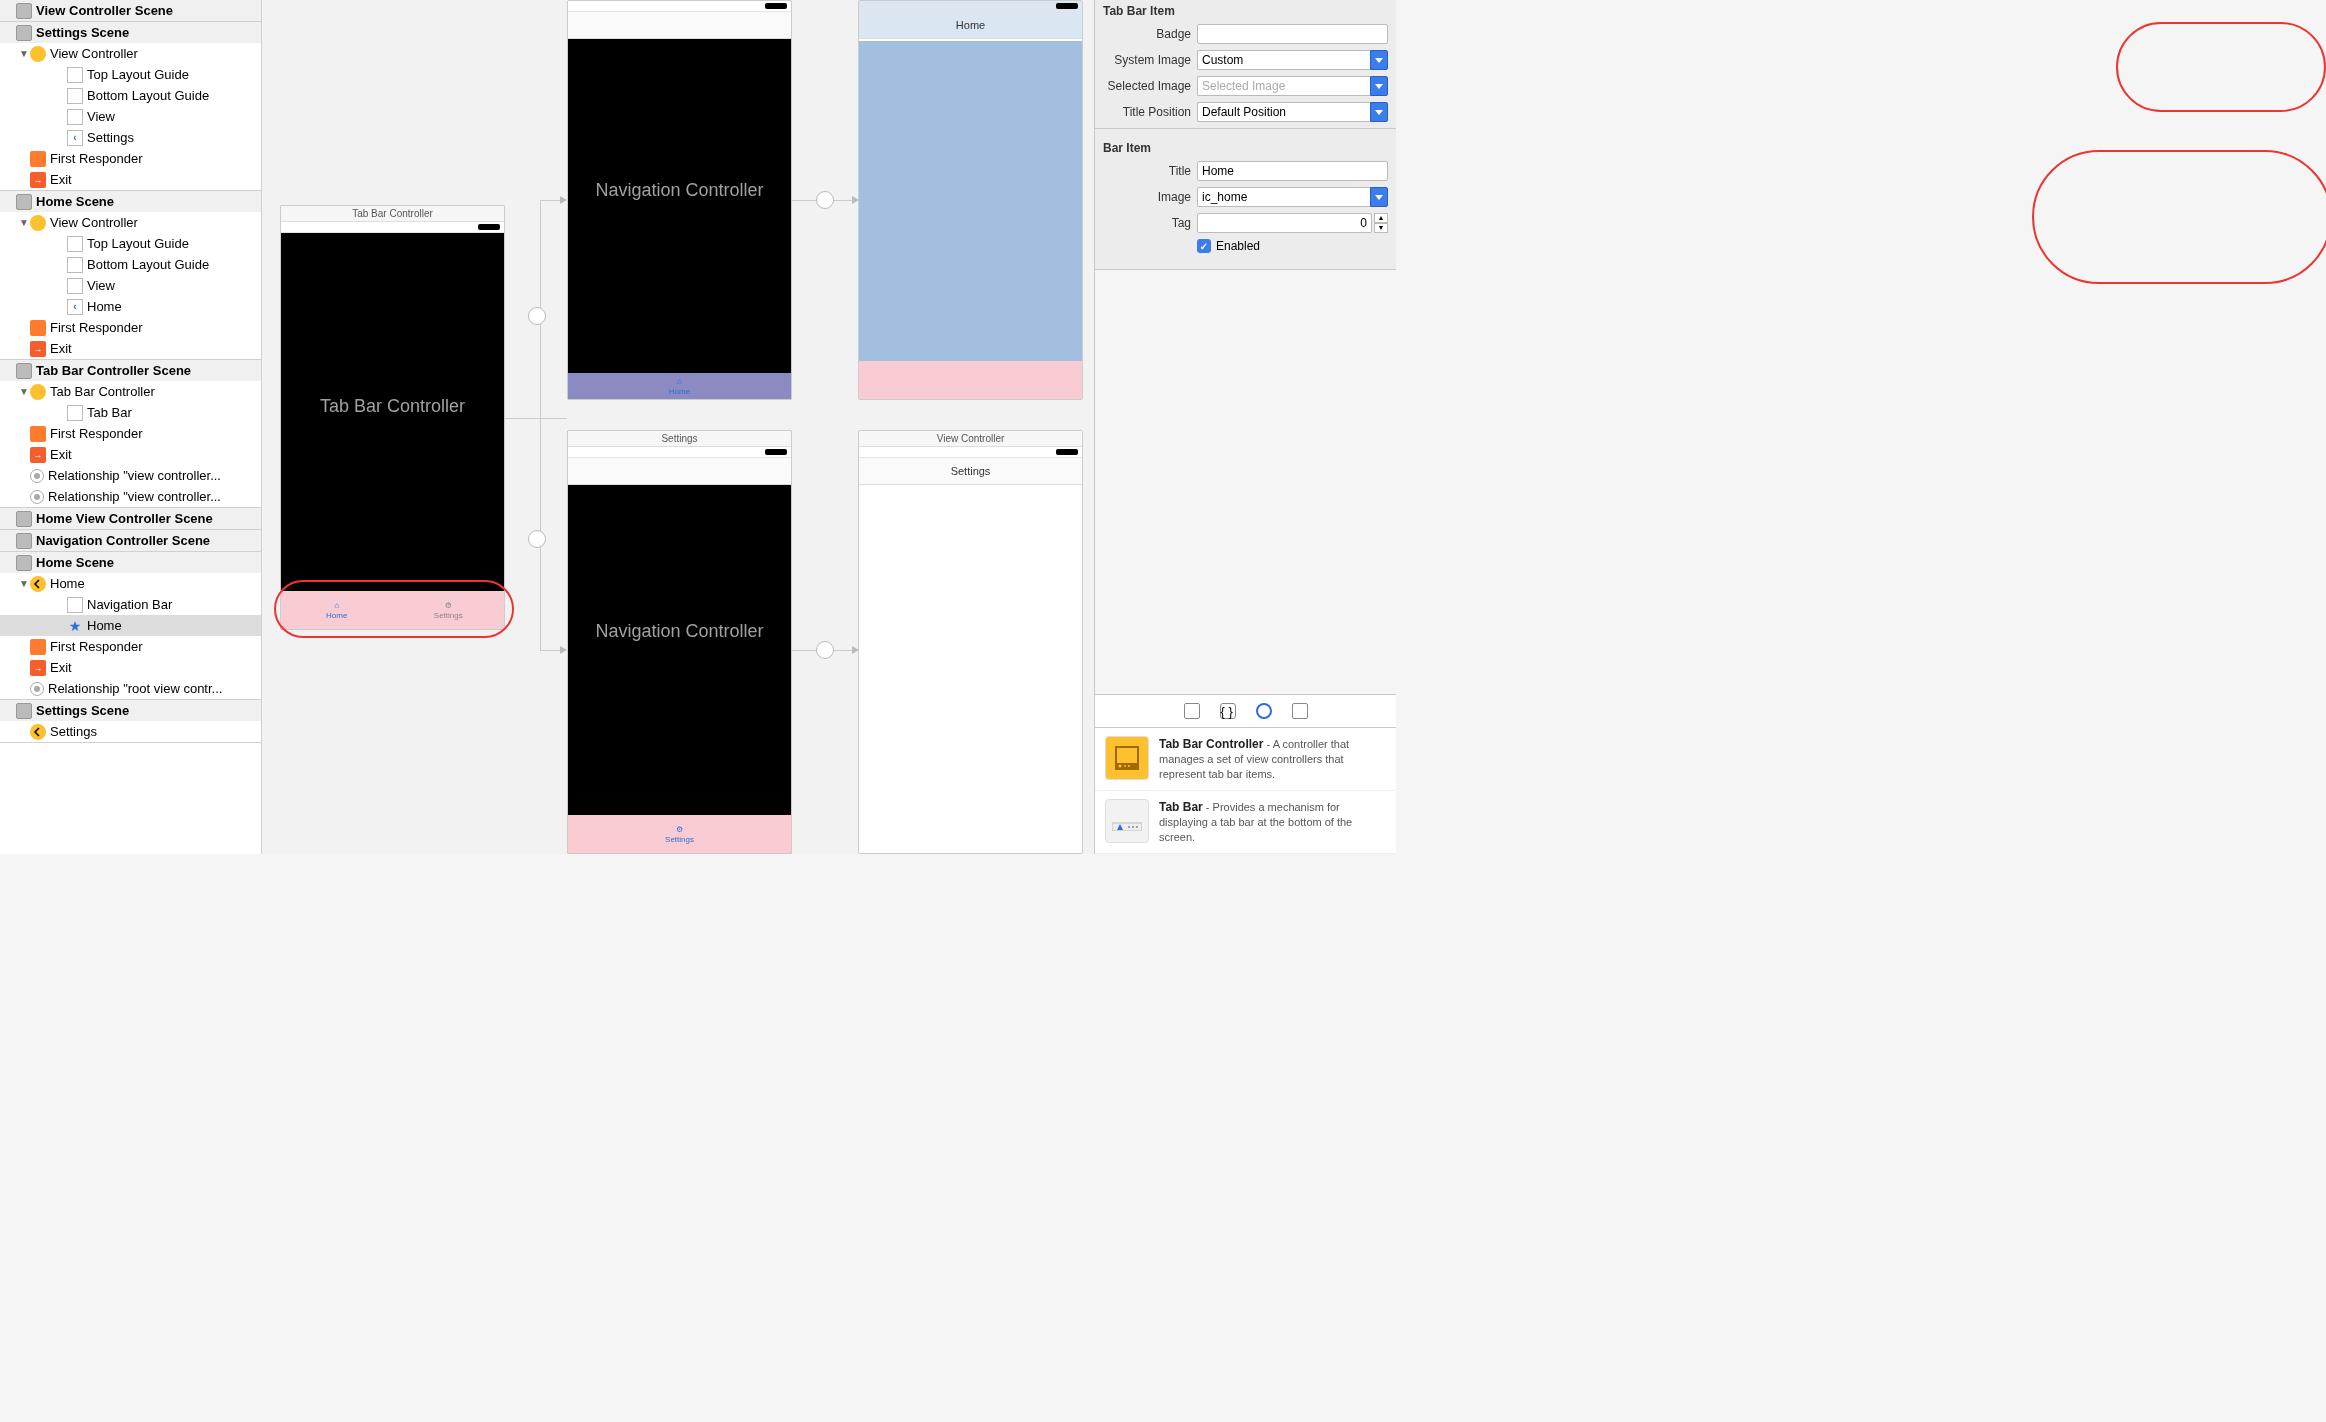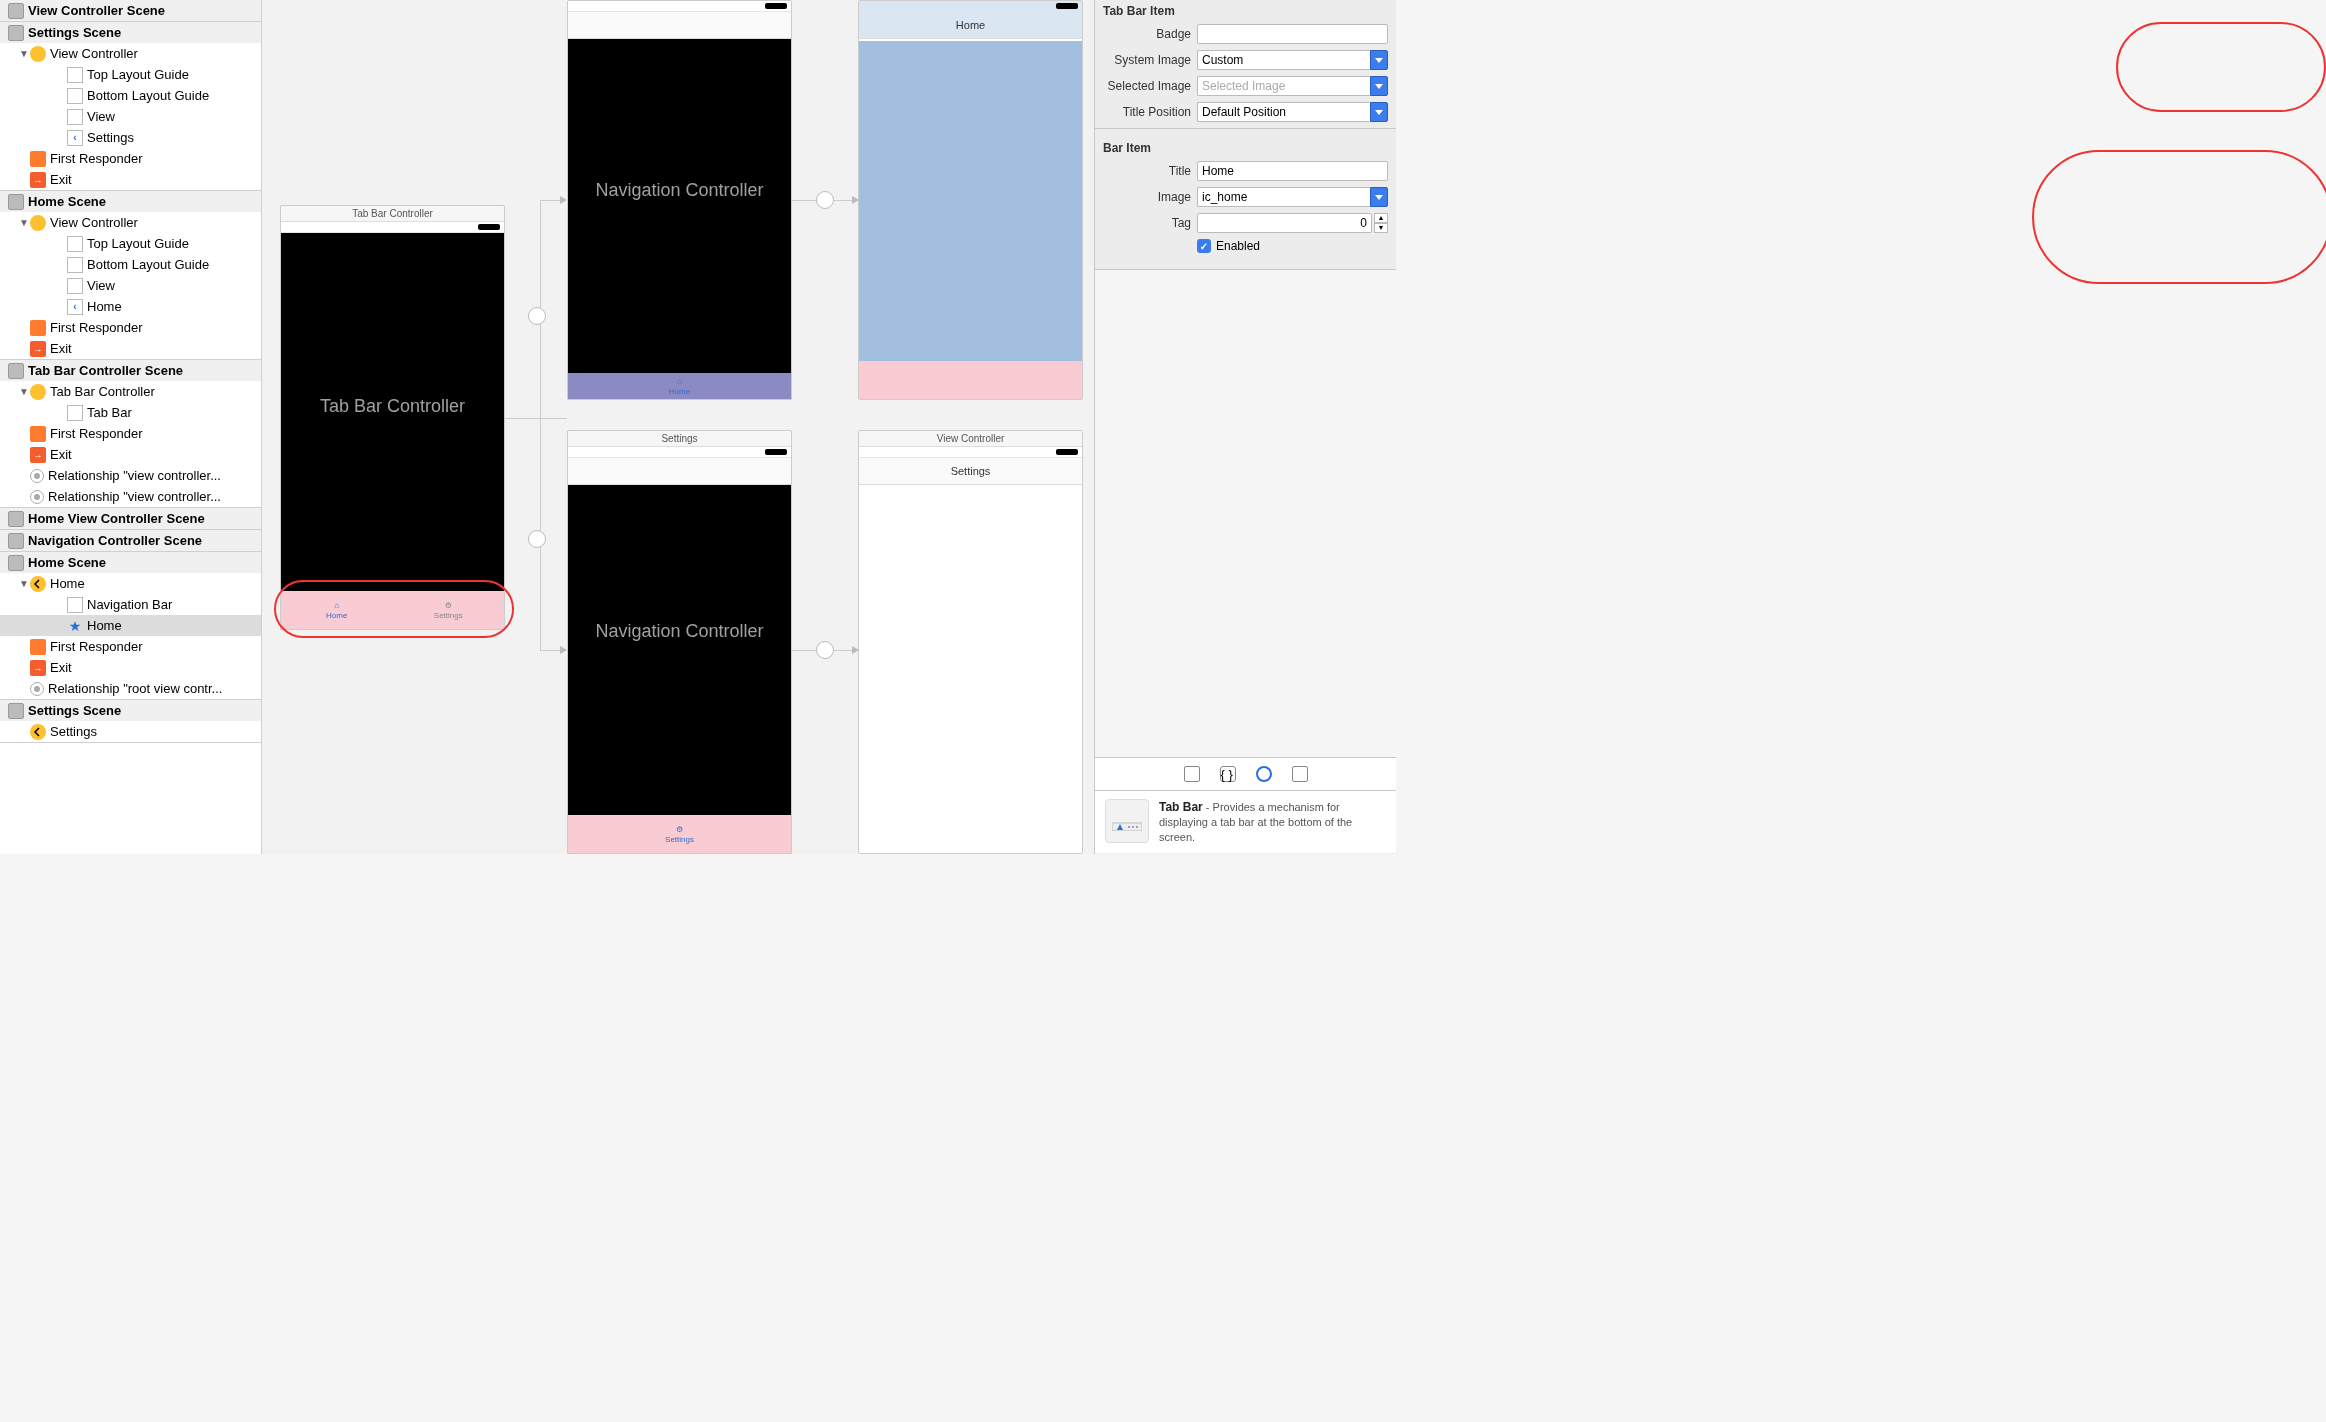--- a/index.html
+++ b/index.html
@@ -20,21 +20,21 @@
   width: 262px;
   background: #fff;
   border-right: 1px solid #d0d0d0;
   overflow-y: auto;
   font-size: 13px;
 }
 .outline-row {
   display: flex;
   align-items: center;
   height: 21px;
-  padding-left: 8px;
+  padding-left: 16px;
   cursor: default;
 }
 .outline-sep {
   height: 1px;
   background: #d0d0d0;
 }
 .outline-row.header {
   background: #f0f0f0;
   font-weight: 600;
 }
@@ -476,20 +476,32 @@
     <div class="insp-spacer"></div>
 
     <div class="lib-header">
       <span class="gl"></span>
       <span class="gl" style="border-radius:3px;">{ }</span>
       <span class="gl active" style="border-radius:50%; border-width:2px;"></span>
       <span class="gl"></span>
     </div>
     <div class="lib">
       <div class="lib-item">
+        <div class="lib-icon" style="background:#fdc02f;">
+          <svg width="26" height="26">
+              <rect x="2" y="2" width="22" height="22" fill="none" stroke="#a06a00" stroke-width="2"></rect>
+              <rect x="2" y="18" width="22" height="6" fill="#a06a00"></rect>
+              <circle cx="6" cy="21" r="1.5" fill="#fdc02f"></circle>
+              <circle cx="11" cy="21" r="1" fill="#fdc02f"></circle>
+              <circle cx="15" cy="21" r="1" fill="#fdc02f"></circle>
+            </svg>
+        </div>
+        <div class="lib-text"><b>Tab Bar Controller</b><span> - A controller that manages a set of view controllers that represent tab bar items.</span></div>
+      </div>
+      <div class="lib-item">
         <div class="lib-icon">
           <svg width="30" height="20">
               <rect x="0" y="12" width="30" height="8" fill="#eee" stroke="#bbb"></rect>
               <path d="M5 19 L8 13 L11 19 Z" fill="#2a6fdb"></path>
               <circle cx="17" cy="16" r="1" fill="#888"></circle>
               <circle cx="21" cy="16" r="1" fill="#888"></circle>
               <circle cx="25" cy="16" r="1" fill="#888"></circle>
             </svg>
         </div>
         <div class="lib-text"><b>Tab Bar</b><span> - Provides a mechanism for displaying a tab bar at the bottom of the screen.</span></div>

